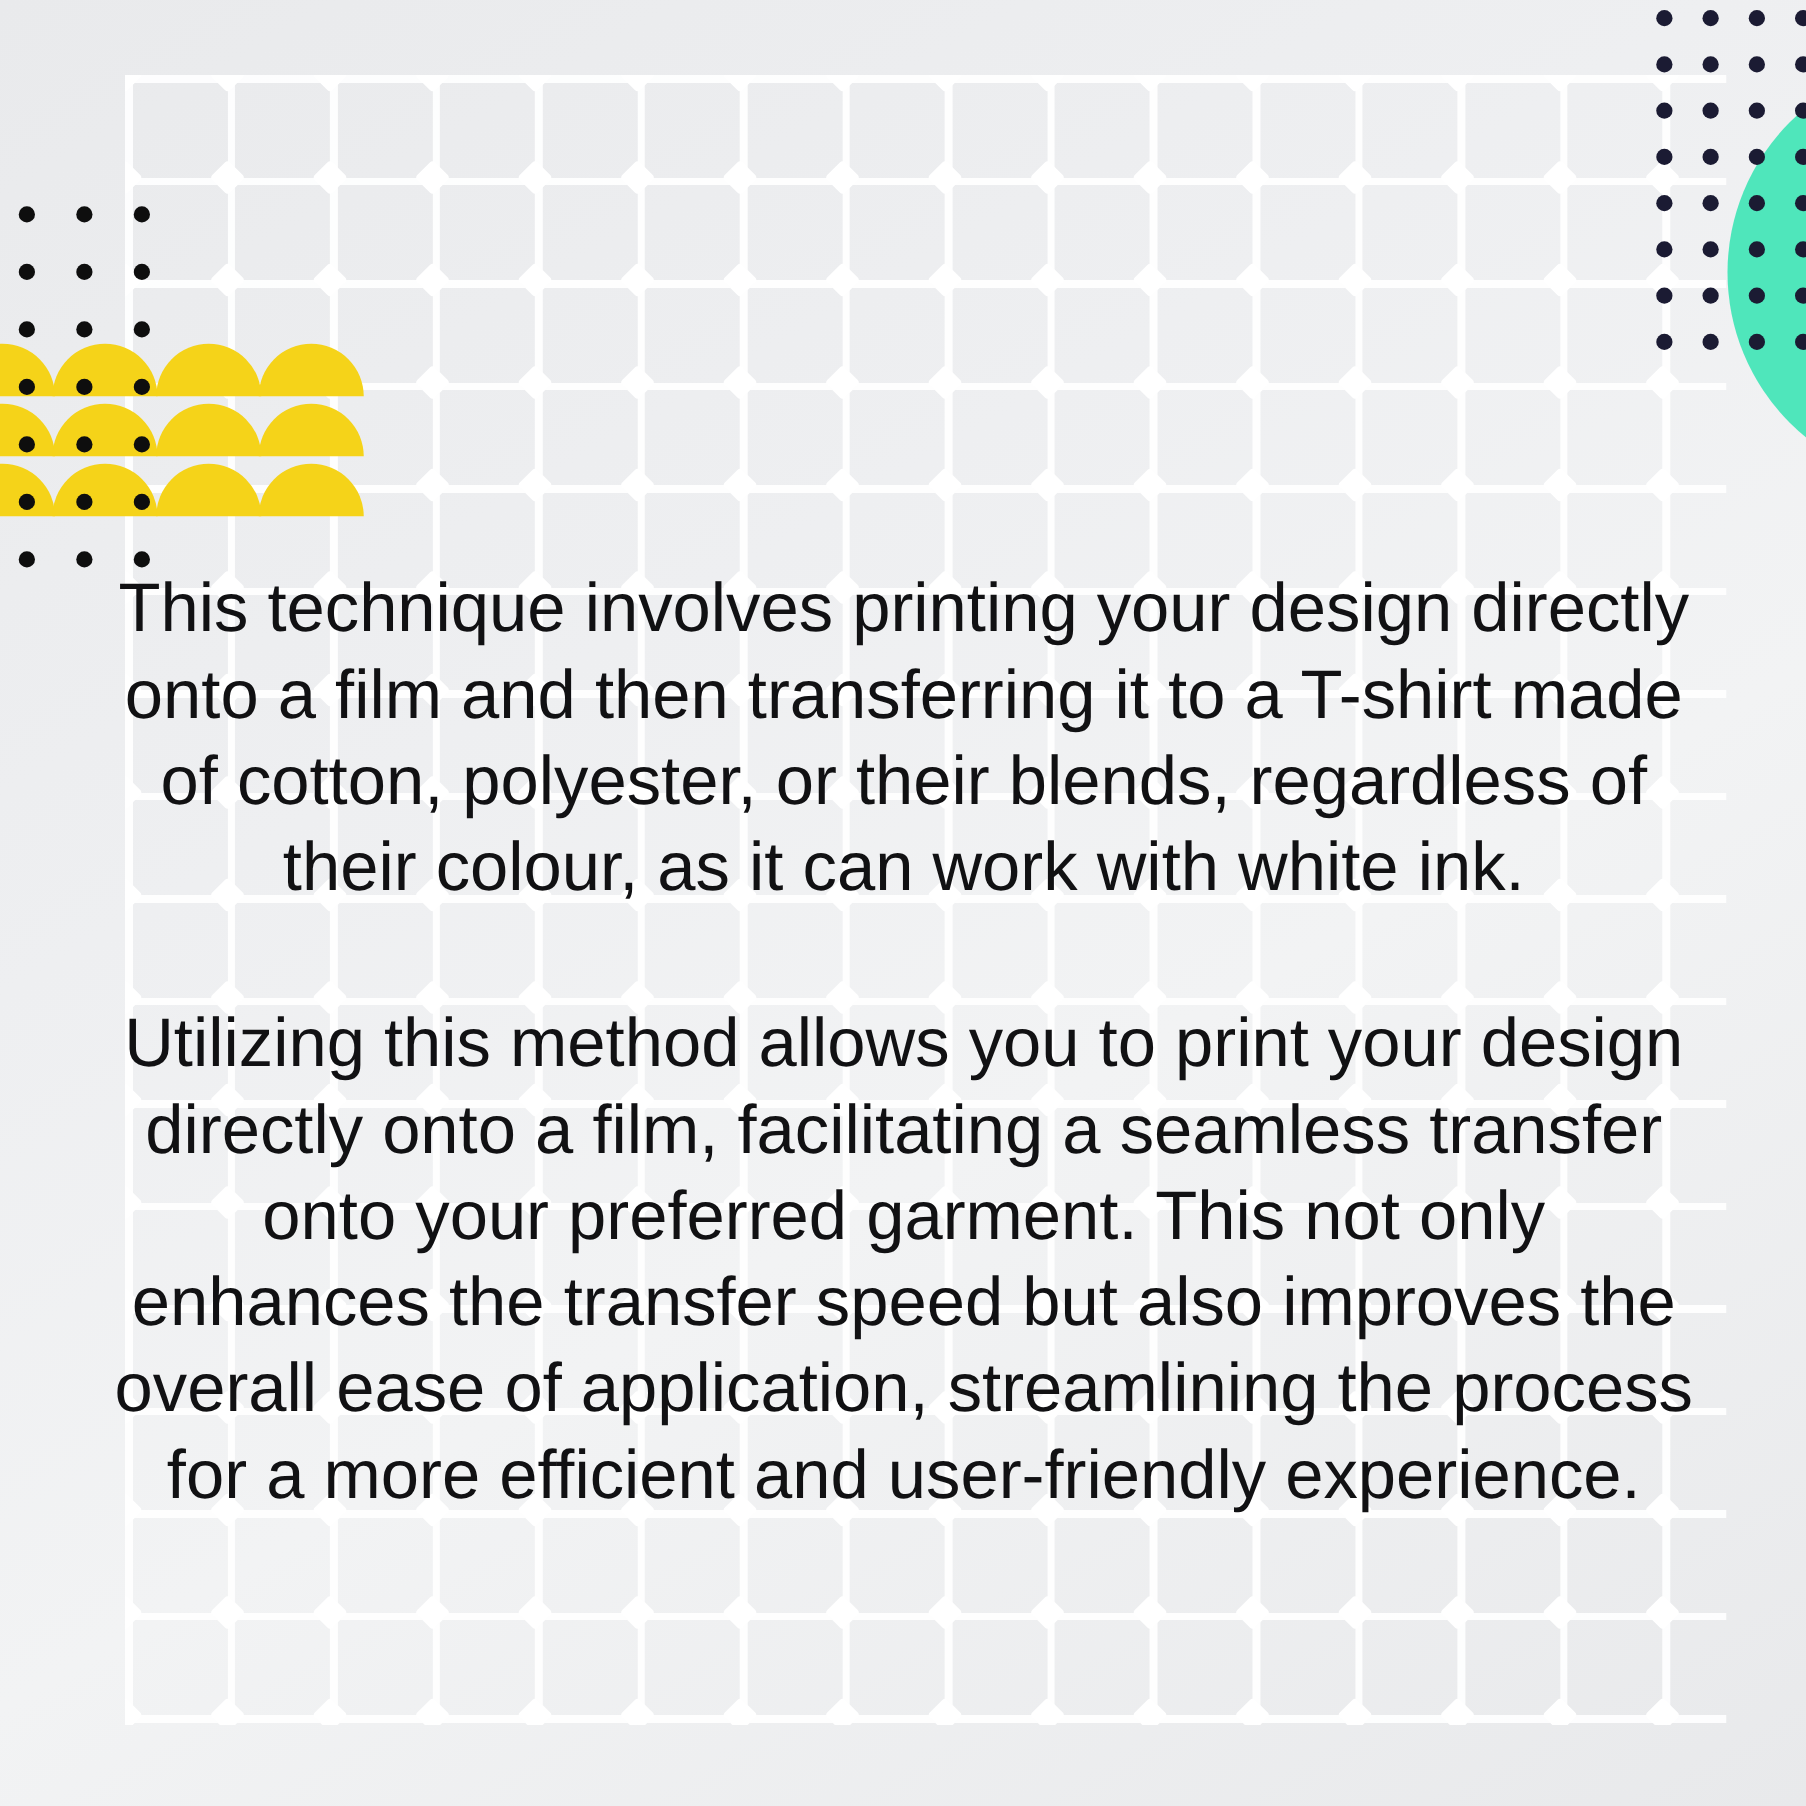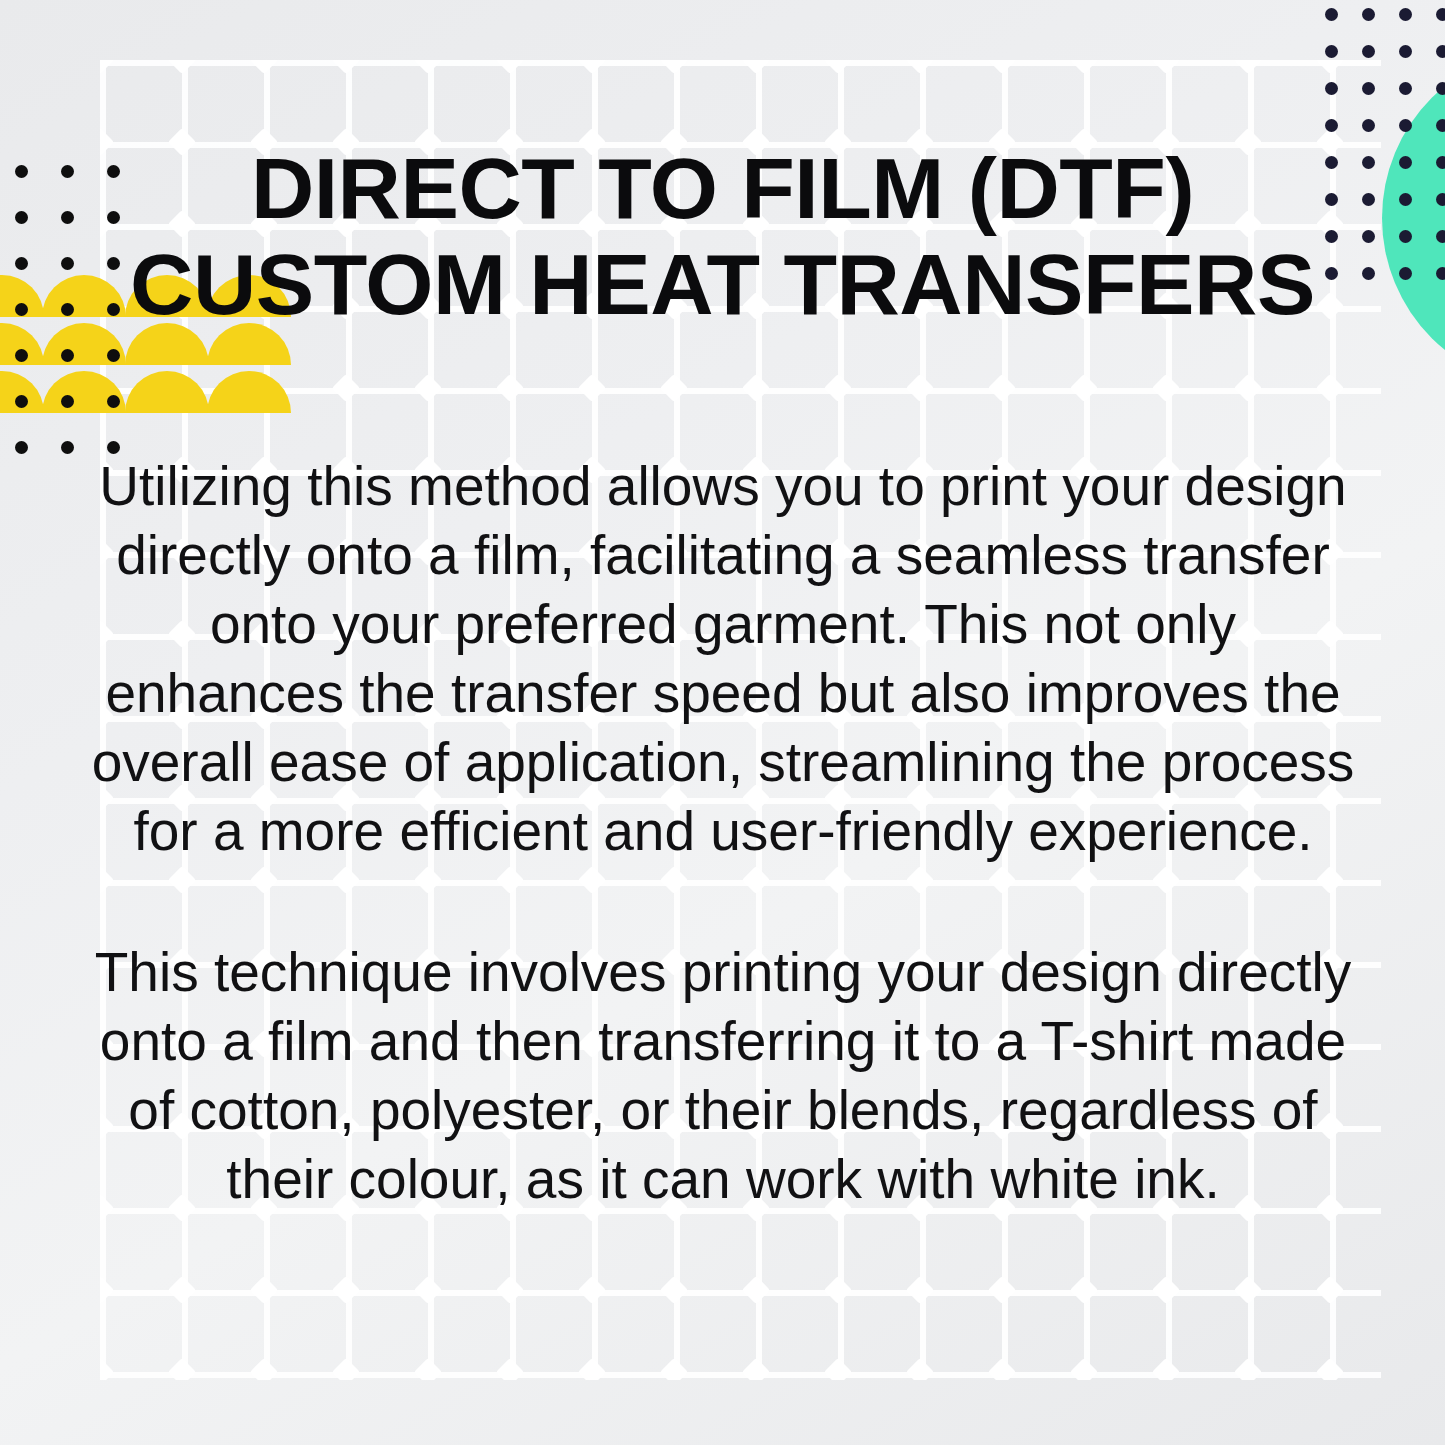--- a/index.html
+++ b/index.html
@@ -490,24 +490,20 @@
       <div class="dot" style="width: 13px; height: 13px; background: rgb(14, 14, 14); left: 0px; top: 230px;"></div>
       <div class="dot" style="width: 13px; height: 13px; background: rgb(14, 14, 14); left: 46px; top: 230px;"></div>
       <div class="dot" style="width: 13px; height: 13px; background: rgb(14, 14, 14); left: 92px; top: 230px;"></div>
       <div class="dot" style="width: 13px; height: 13px; background: rgb(14, 14, 14); left: 0px; top: 276px;"></div>
       <div class="dot" style="width: 13px; height: 13px; background: rgb(14, 14, 14); left: 46px; top: 276px;"></div>
       <div class="dot" style="width: 13px; height: 13px; background: rgb(14, 14, 14); left: 92px; top: 276px;"></div>
     </div>
 
   <div class="content">
 
-    <div class="title-block">
-      <div class="title-line">DIRECT TO FILM (DTF)</div>
-      <div class="title-line">CUSTOM HEAT TRANSFERS</div>
-    </div>
 
     <div class="body-block">
+      <p class="para">This technique involves printing your design directly onto a film and then transferring it to a T-shirt made of cotton, polyester, or their blends, regardless of their colour, as it can work with white ink.</p>
       <p class="para">Utilizing this method allows you to print your design directly onto a film, facilitating a seamless transfer onto your preferred garment. This not only enhances the transfer speed but also improves the overall ease of application, streamlining the process for a more efficient and user-friendly experience.</p>
-      <p class="para">This technique involves printing your design directly onto a film and then transferring it to a T-shirt made of cotton, polyester, or their blends, regardless of their colour, as it can work with white ink.</p>
     </div>
 
   </div>
 </div>
 
 </body></html>

